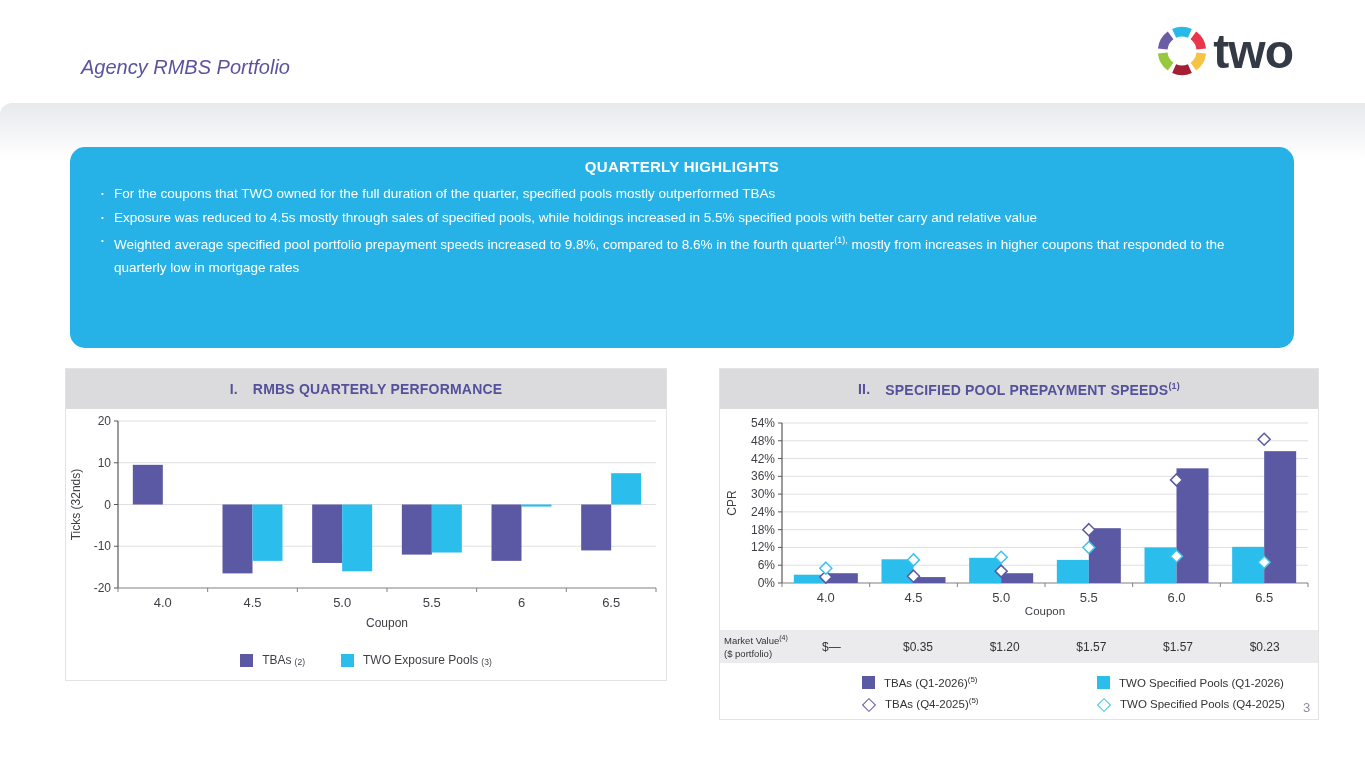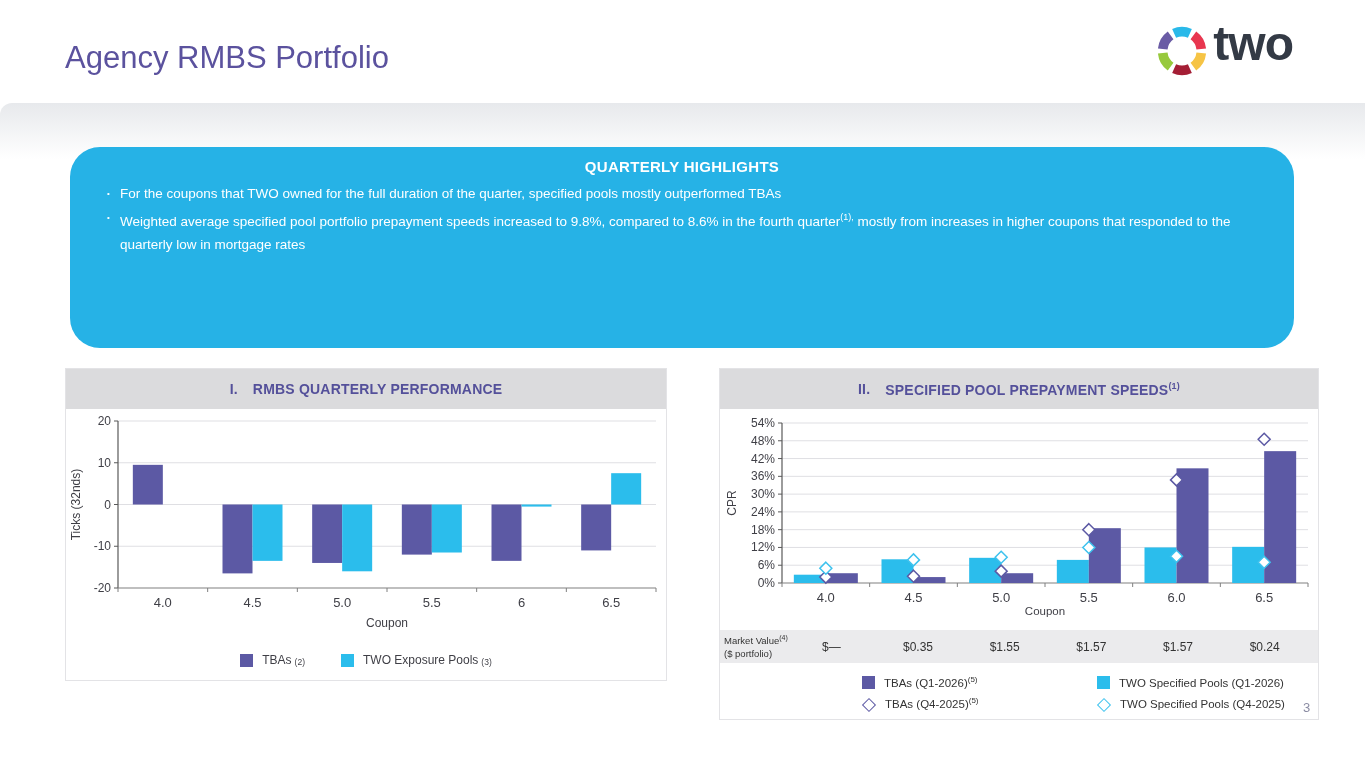--- a/index.html
+++ b/index.html
@@ -1,33 +1,33 @@
 <!DOCTYPE html>
 <html style="--purple: #5C59A4; --cyan: #2BBDEC; --cyanLight: #3EC2EE; --cyanBox: #26B2E6; --titlePurple: #5B529E; --headerPurple: #54509A; --headerGray: #DBDBDD; --tableGray: #EBEBED;"><head>
 <meta charset="utf-8">
 <style>
   html,body{margin:0;padding:0;background:#fff;}
   .slide{position:relative;width:1365px;height:768px;background:#ffffff;overflow:hidden;
          font-family:"Liberation Sans",sans-serif;}
 
-  .page-title{position:absolute;left:65px;top:40px;margin:0;font-size:31px;font-weight:normal;
-              color:var(--titlePurple);}
-
-  .logo{position:absolute;top:20px;right:72px;display:flex;align-items:flex-start;}
+  .page-title{position:absolute;left:65px;top:40px;margin:16px;font-size:20px;font-weight:normal;
+              color:var(--titlePurple);font-style:italic;}
+
+  .logo{position:absolute;top:20px;right:72px;display:flex;align-items:flex-end;}
   .logo-text{font-size:48px;font-weight:bold;color:#333A45;letter-spacing:-1px;line-height:1;
              padding-bottom:6px;}
 
   .band{position:absolute;top:103px;left:0;width:100%;height:56px;
         background:linear-gradient(180deg,#E7E9EC 0%,#FFFFFF 100%);
         border-top-left-radius:12px;}
 
   .highlights{position:absolute;left:70px;top:147px;width:1224px;height:201px;
-              background:var(--cyanBox);border-radius:30px;color:#fff;box-sizing:border-box;}
+              background:var(--cyanBox);border-radius:15px;color:#fff;box-sizing:border-box;}
   .hl-title{text-align:center;font-weight:bold;font-size:15px;padding-top:11px;letter-spacing:.3px;}
-  .hl-list{margin:7px 0 0 6px;padding:0 30px 0 30px;list-style:none;}
+  .hl-list{margin:7px 0 0 0;padding:0 30px 0 30px;list-style:none;}
   .hl-list li{position:relative;padding-left:14px;font-size:13.5px;line-height:23.5px;}
   .hl-list li::before{content:"•";position:absolute;left:1px;top:0;font-size:8px;line-height:23.5px;}
   .hl-list sup{font-size:9px;}
 
   .panel{position:absolute;top:368px;background:#fff;border:1px solid #E3E3E6;box-sizing:border-box;}
   .panel-left{left:65px;width:602px;height:313px;}
   .panel-right{left:695px;width:600px;height:352px;margin-left:24px;}
   .panel-header{height:40px;background:var(--headerGray);display:flex;align-items:center;
                 justify-content:center;gap:15px;color:var(--headerPurple);font-weight:bold;
                 font-size:14px;letter-spacing:.2px;}
@@ -81,20 +81,21 @@
     </svg>
     <span class="logo-text">two</span>
   </div>
 
   <div class="band"></div>
 
   <div class="highlights">
     <div class="hl-title">QUARTERLY HIGHLIGHTS</div>
     <ul class="hl-list">
       <li><span>For the coupons that TWO owned for the full duration of the quarter, specified pools mostly outperformed TBAs</span></li>
+      <li><span>Exposure was reduced to 4.5s mostly through sales of specified pools, while holdings increased in 5.5% specified pools with better carry and relative value</span></li>
       <li><span>Weighted average specified pool portfolio prepayment speeds increased to 9.8%, compared to 8.6% in the fourth quarter</span><sup>(1),</sup><span> mostly from increases in higher coupons that responded to the quarterly low in mortgage rates</span></li>
     </ul>
   </div>
 
   <div class="panel panel-left">
     <div class="panel-header">
       <span>I.</span>
       <span>RMBS QUARTERLY PERFORMANCE</span>
     </div>
     <svg id="chart-left" width="600" height="237">
@@ -233,24 +234,24 @@
         <path d="M544.1666666666667,147.25925925925927 L550.1666666666667,153.25925925925927 L544.1666666666667,159.25925925925927 L538.1666666666667,153.25925925925927 Z" fill="#fff" stroke="#3EC2EE" stroke-width="1.5"></path>
       </svg>
     <div class="mv-row">
       <div class="mv-label">
         <div><span>Market Value</span><sup>(4)</sup></div>
         <div>($ portfolio)</div>
       </div>
       <div class="mv-cells" id="mv-cells">
           <div class="mv-cell">$—</div>
           <div class="mv-cell">$0.35</div>
-          <div class="mv-cell">$1.55</div>
+          <div class="mv-cell">$1.20</div>
           <div class="mv-cell">$1.57</div>
           <div class="mv-cell">$1.57</div>
-          <div class="mv-cell">$0.24</div>
+          <div class="mv-cell">$0.23</div>
         </div>
     </div>
     <div class="legend-right">
       <span class="legend-item">
         <span class="sw sw-purple"></span>
         <span><span>TBAs (Q1-2026)</span><sup>(5)</sup></span>
       </span>
       <span class="legend-item">
         <span class="sw sw-cyan"></span>
         <span>TWO Specified Pools (Q1-2026)</span>

